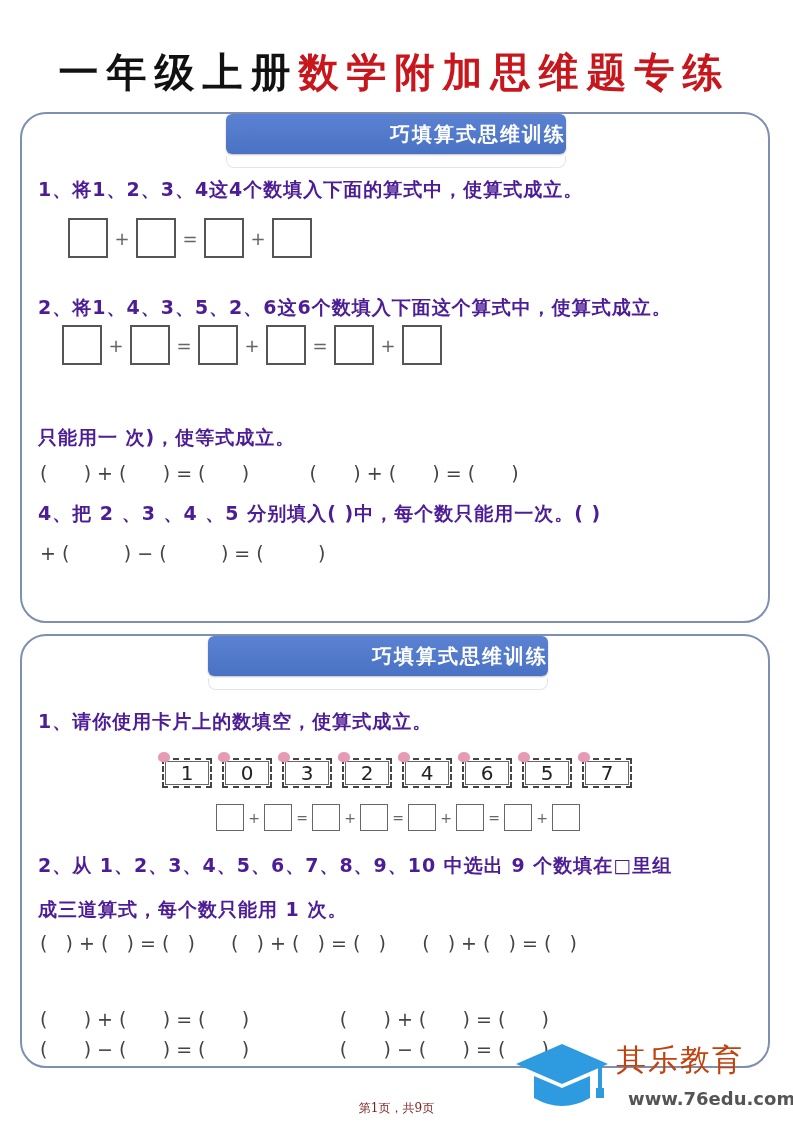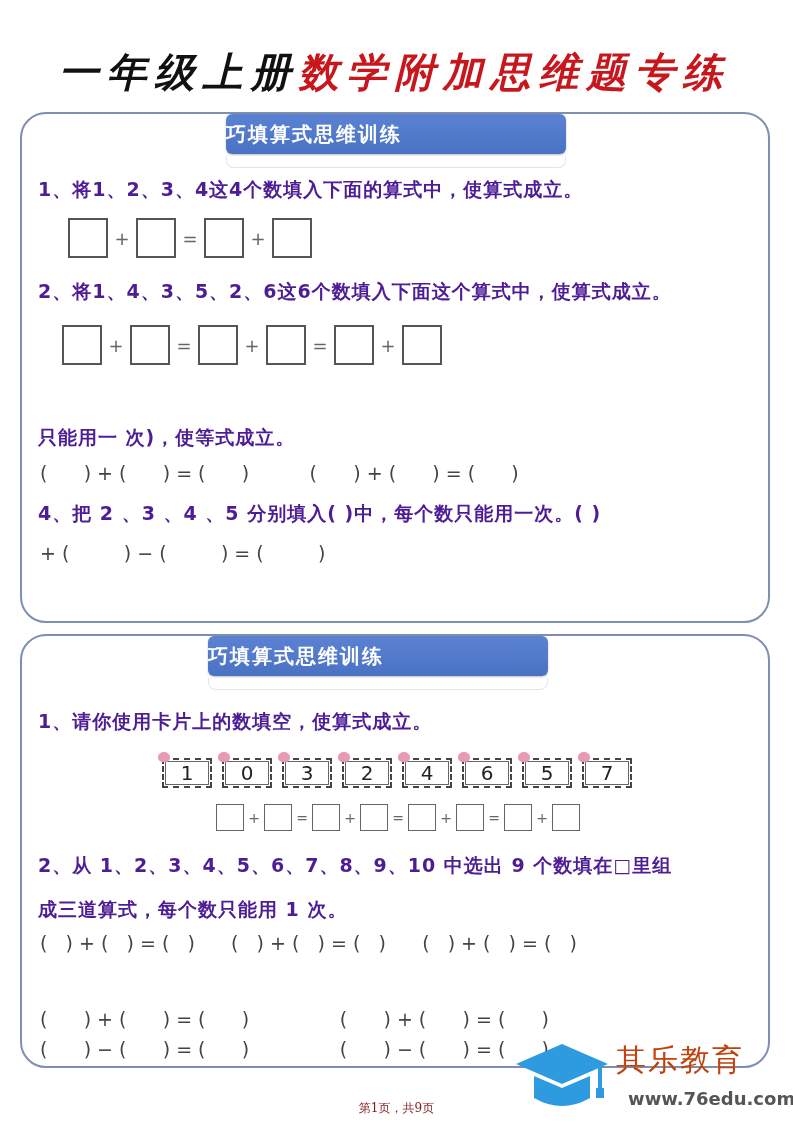--- a/index.html
+++ b/index.html
@@ -4,36 +4,35 @@
 <style>
   * { box-sizing: border-box; margin: 0; padding: 0; }
   html, body { width: 793px; height: 1122px; background: #ffffff; overflow: hidden; }
   body { position: relative; font-family: "DejaVu Sans", "Liberation Sans", sans-serif; }
 
   .page-title {
     position: absolute; top: 44px; left: 0; width: 789px; text-align: center;
     font-family: "DejaVu Serif", "Liberation Serif", serif;
     font-size: 40px; font-weight: bold; letter-spacing: 8px; line-height: 56px;
     white-space: nowrap;
-    font-style: italic;
   }
   .page-title .black { color: #111111; }
   .page-title .red { color: #c8161d; }
 
   .panel {
     position: absolute; left: 20px; width: 750px;
     border: 2px solid #7f8fb0; border-radius: 26px; background: #ffffff;
   }
   .panel-1 { top: 112px; height: 511px; }
   .panel-2 { top: 634px; height: 434px; }
 
   .banner {
     position: absolute; height: 40px;
     background: linear-gradient(#5b82d2, #4a72c4);
-    border-radius: 6px; color: #ffffff; text-align: left;
+    border-radius: 6px; color: #ffffff; text-align: right;
     font-family: "DejaVu Serif", "Liberation Serif", serif;
     font-size: 20px; font-weight: bold; line-height: 40px; letter-spacing: 2px;
     box-shadow: 0 1px 2px rgba(0,0,0,0.25);
   }
   .banner-reflect {
     position: absolute; height: 12px; border: 1px solid #d6deef; border-top: none;
     border-radius: 0 0 8px 8px; opacity: 0.8;
   }
   .panel-1 .banner { left: 204px; top: 0px; width: 340px; }
   .panel-1 .banner-reflect { left: 204px; top: 42px; width: 340px; }
@@ -105,21 +104,21 @@
   <div class="box-row row1" style="left:46px; top:104px;">
     <span class="box"></span>
     <span class="op">+</span>
     <span class="box"></span>
     <span class="op">=</span>
     <span class="box"></span>
     <span class="op">+</span>
     <span class="box"></span>
   </div>
 
-  <div class="q" style="top:164px;">2、将1、4、3、5、2、6这6个数填入下面这个算式中，使算式成立。</div>
+  <div class="q" style="top:180px;">2、将1、4、3、5、2、6这6个数填入下面这个算式中，使算式成立。</div>
   <div class="box-row row1" style="left:40px; top:211px;">
     <span class="box"></span>
     <span class="op">+</span>
     <span class="box"></span>
     <span class="op">=</span>
     <span class="box"></span>
     <span class="op">+</span>
     <span class="box"></span>
     <span class="op">=</span>
     <span class="box"></span>

